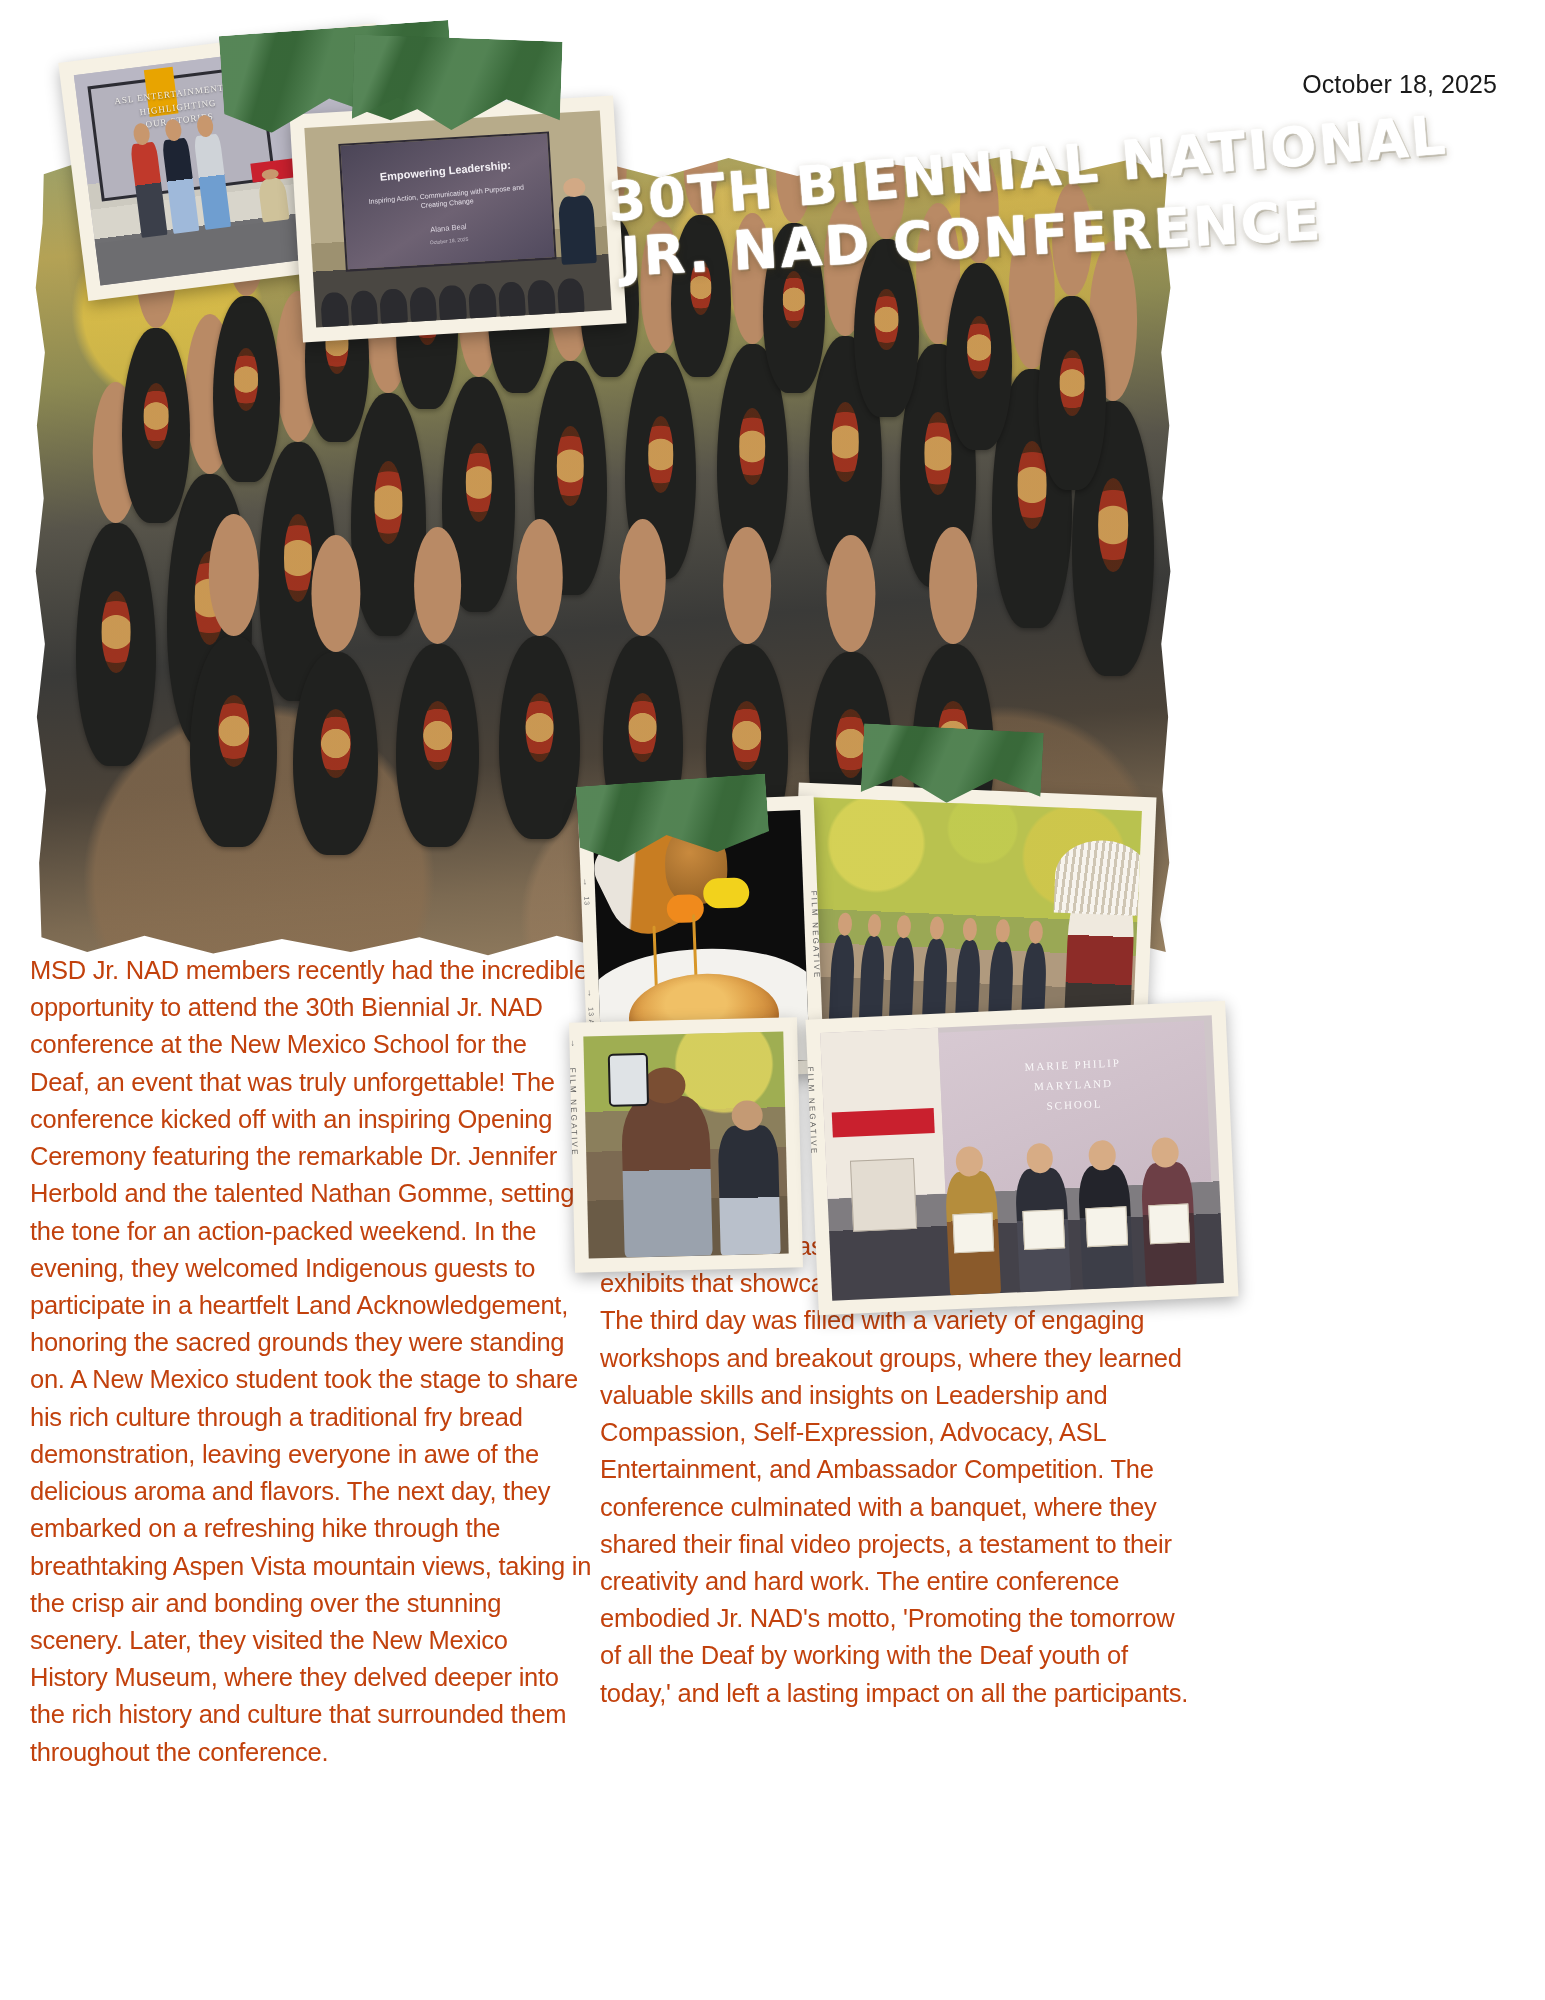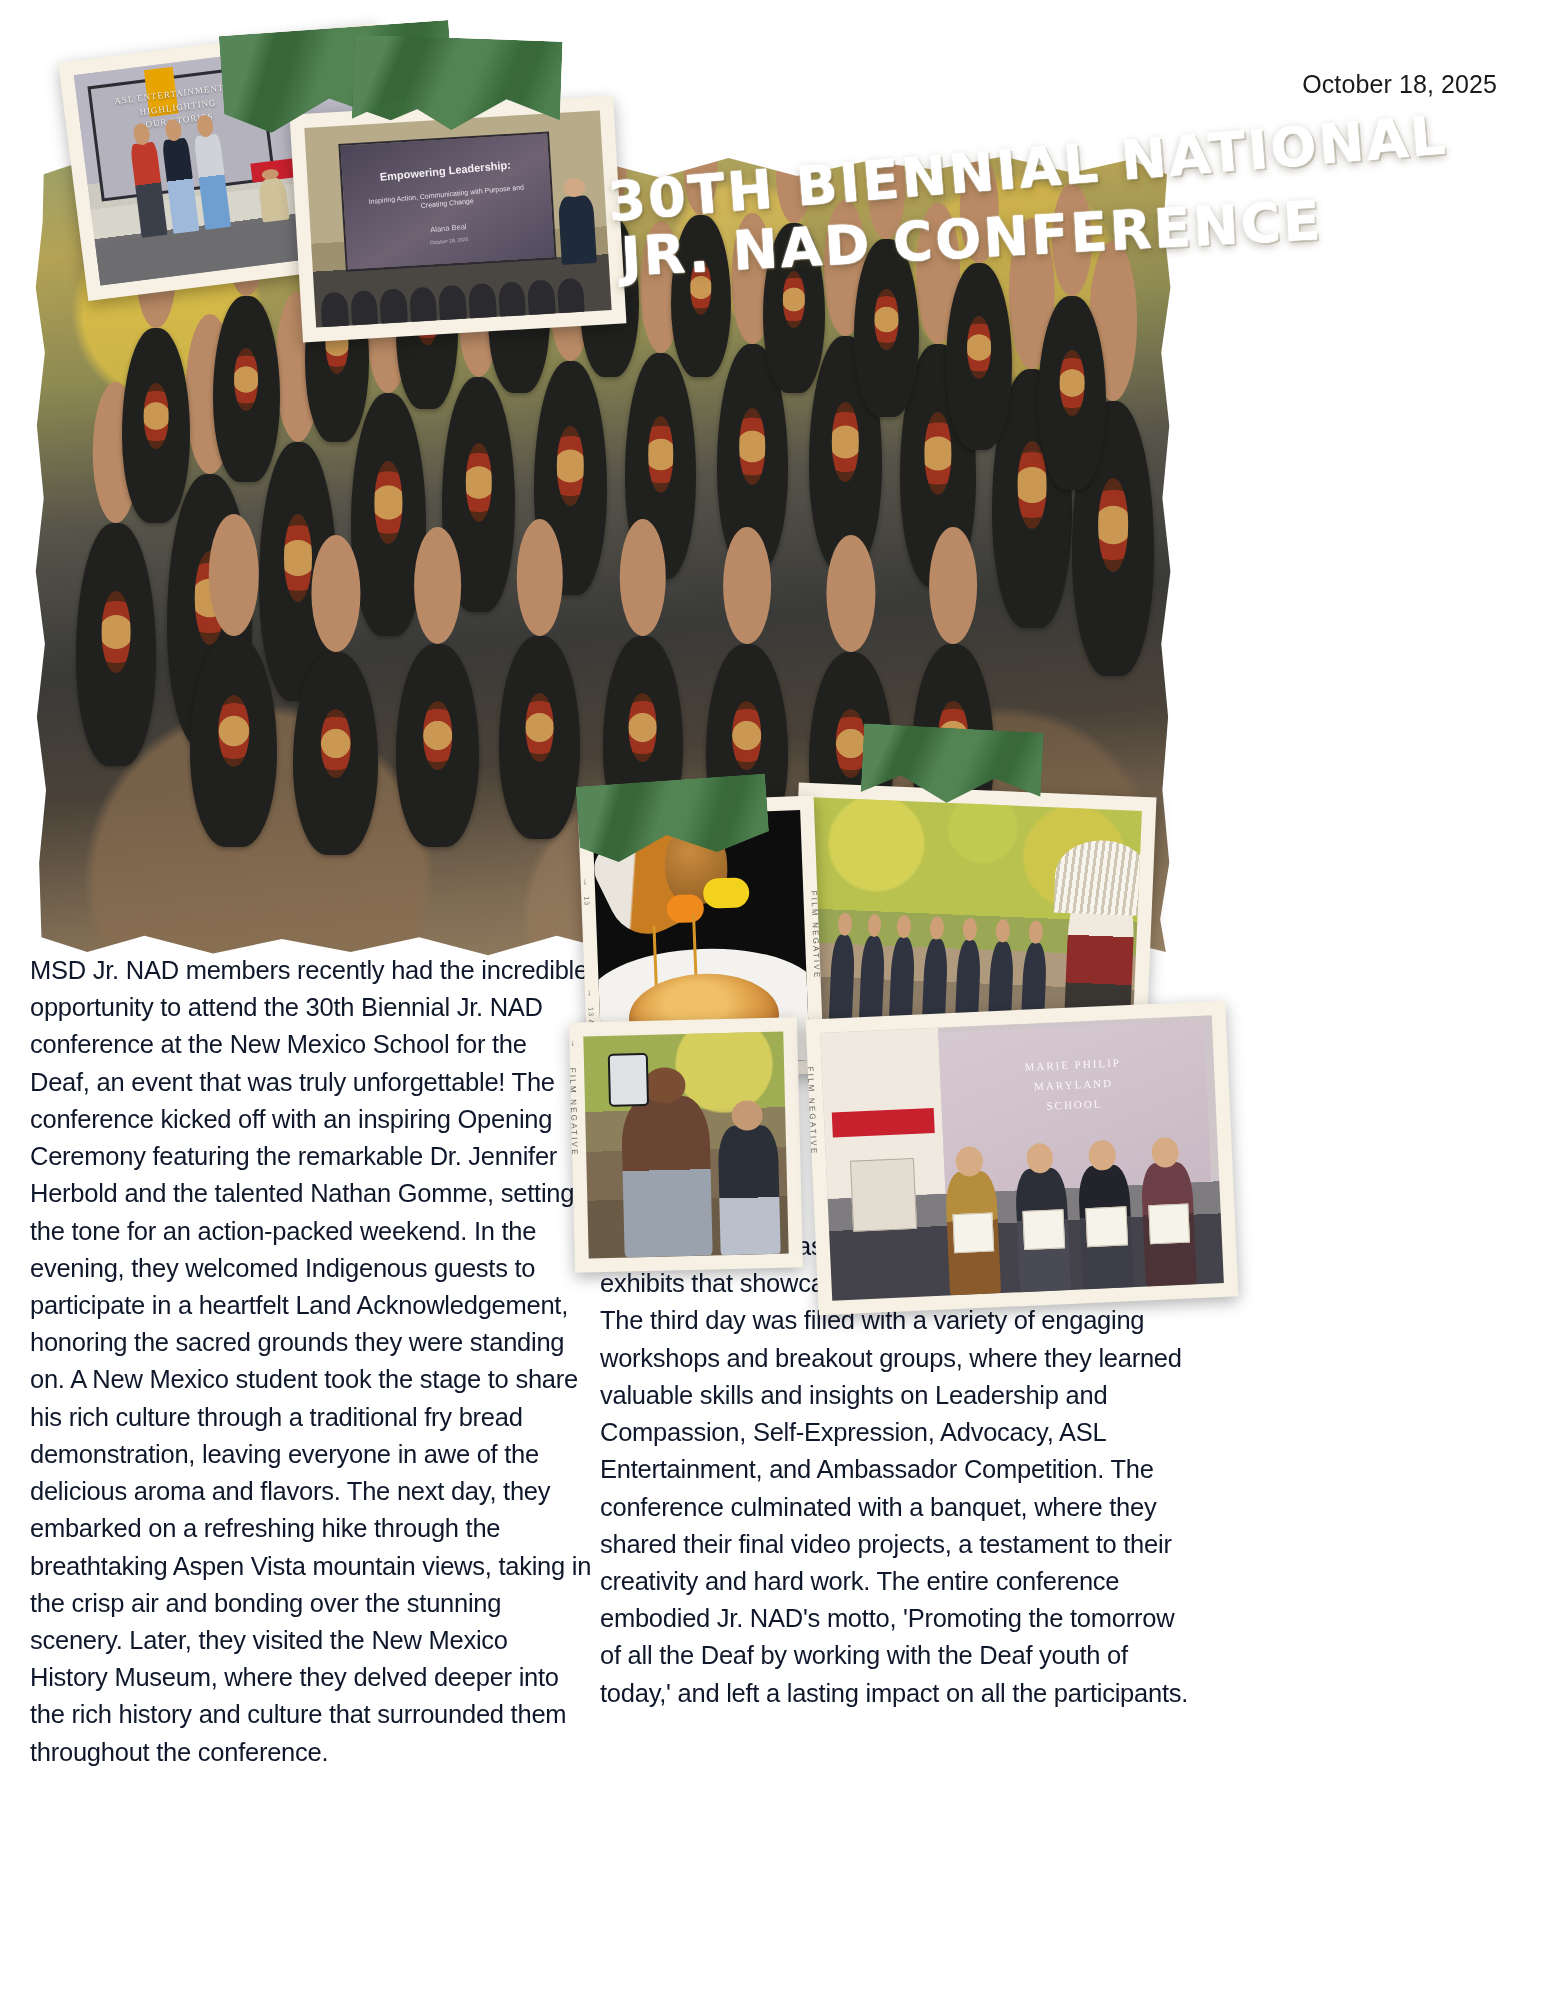--- a/index.html
+++ b/index.html
@@ -225,21 +225,21 @@
   #tape-leadership{left:353px;top:38px;width:208px;height:96px;transform:rotate(2deg);}
   #tape-frybread{left:578px;top:780px;width:190px;height:78px;transform:rotate(-4deg);}
   #tape-powwow{left:862px;top:728px;width:180px;height:78px;transform:rotate(3deg);}
 
   
   .col{
     position:absolute;
     font-family:"Liberation Sans",sans-serif;
     font-size:25.5px;
     line-height:1.46;
-    color:#0f172a;
+    color:#c2410c;
     letter-spacing:-0.25px;
     text-align:left;
   }
   #col-left{left:30px;top:952px;width:562px;}
   #col-right{left:600px;top:1228px;width:590px;}
   .col p{margin:0;}
 </style>
 </head>
 <body>
 

